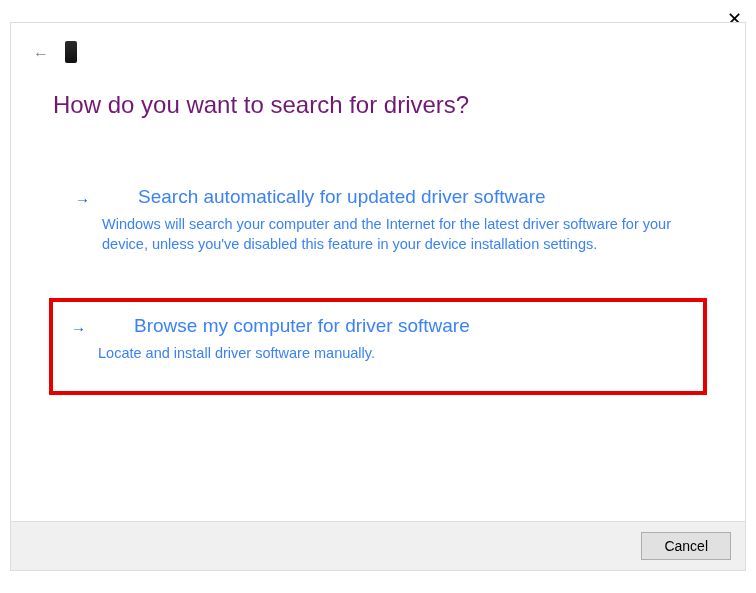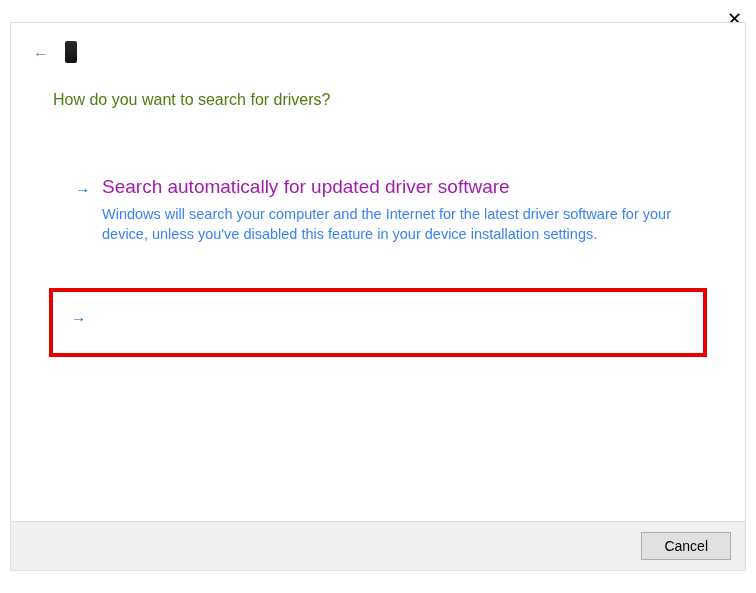--- a/index.html
+++ b/index.html
@@ -54,22 +54,22 @@
     }
     .title {
       font-size: 15px;
       color: #000;
     }
     .content {
       flex: 1;
       padding: 28px 42px 10px 42px;
     }
     .question {
-      color: #4d7c0f;
-      font-size: 16px;
+      color: #701a75;
+      font-size: 24px;
       font-weight: 400;
       margin-bottom: 46px;
     }
     .option {
       padding: 16px 18px 18px 18px;
       margin-bottom: 22px;
       cursor: pointer;
       border: 4px solid transparent;
     }
     .option.highlighted {
@@ -85,25 +85,26 @@
       gap: 12px;
     }
     .arrow {
       color: #0066cc;
       font-size: 15px;
       margin-top: 4px;
       flex-shrink: 0;
     }
     .option-body { flex: 1; }
     .option-title {
-      color: #a21caf;
+      color: #3b82f6;
       font-size: 19px;
       font-weight: 400;
       line-height: 1.3;
       margin-bottom: 4px;
+      margin-left: 36px;
     }
     .option-desc {
       color: #3b82f6;
       font-size: 14.5px;
       line-height: 1.4;
     }
     .footer {
       border-top: 1px solid #ddd;
       background: #f0f0f0;
       padding: 10px 14px;
@@ -141,20 +142,22 @@
           <div class="option-title">Search automatically for updated driver software</div>
           <div class="option-desc">Windows will search your computer and the Internet for the latest driver software for your device, unless you've disabled this feature in your device installation settings.</div>
         </div>
       </div>
     </div>
 
     <div class="option highlighted">
       <div class="option-row">
         <span class="arrow">→</span>
         <div class="option-body">
+          <div class="option-title">Browse my computer for driver software</div>
+          <div class="option-desc">Locate and install driver software manually.</div>
         </div>
       </div>
     </div>
   </div>
 
   <div class="footer">
     <button class="cancel-btn">Cancel</button>
   </div>
 
 </div>

